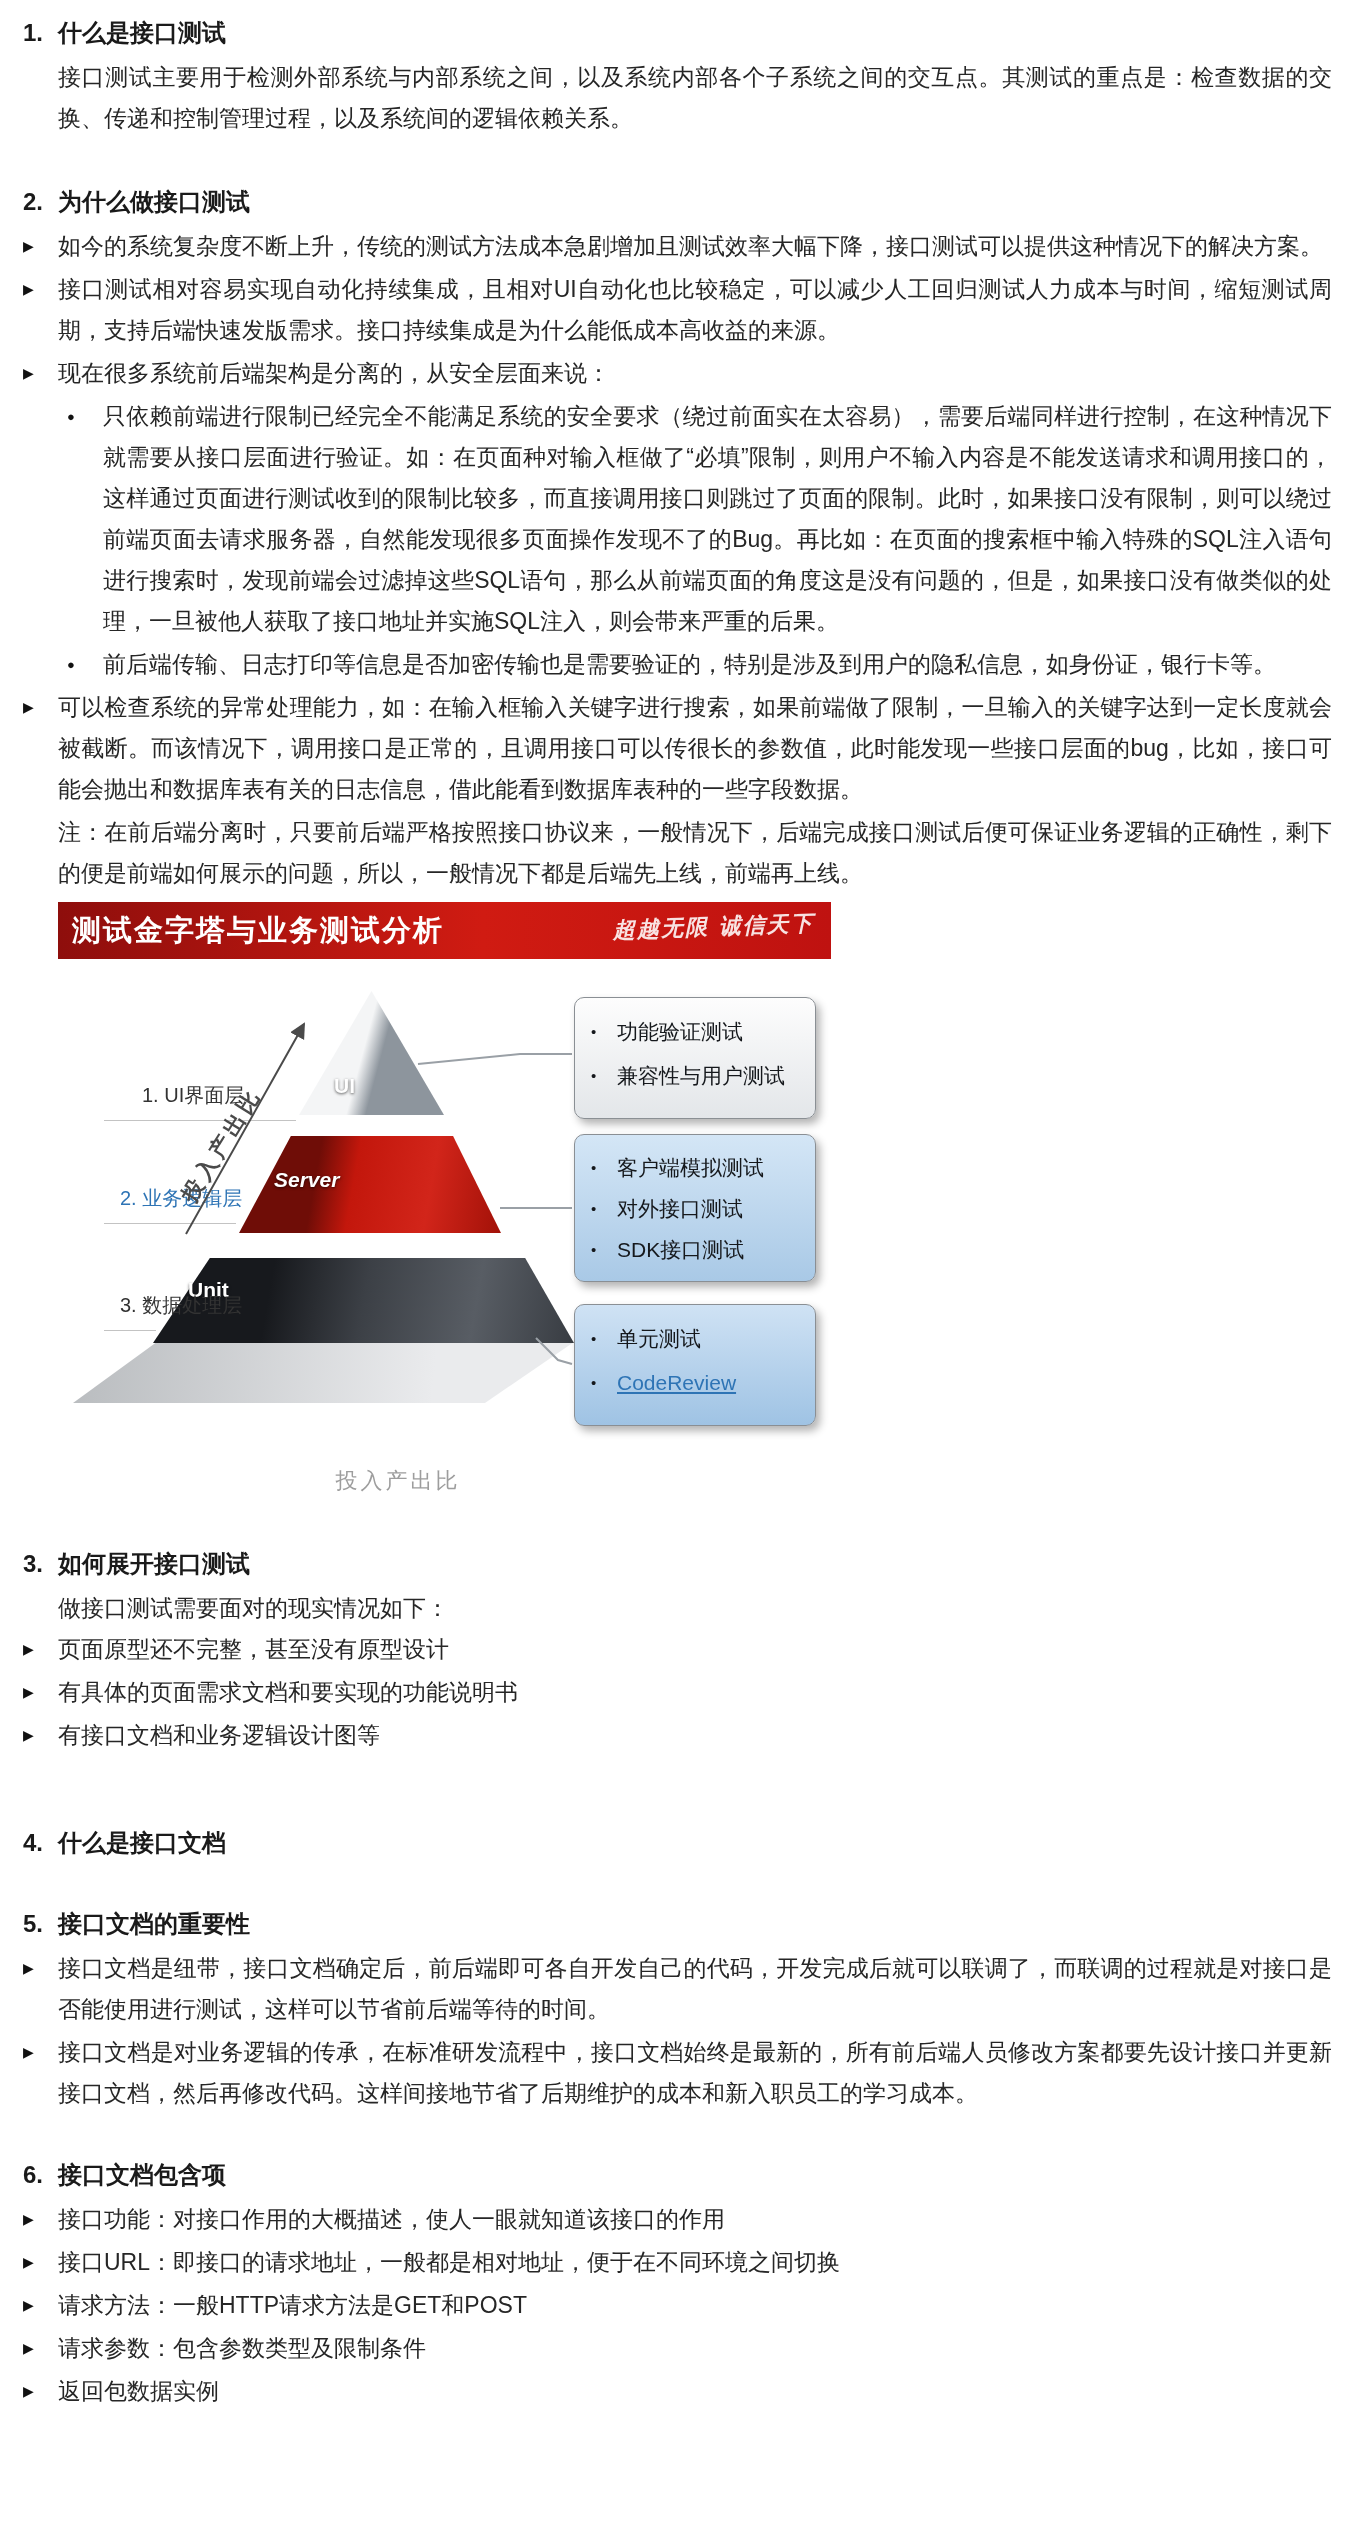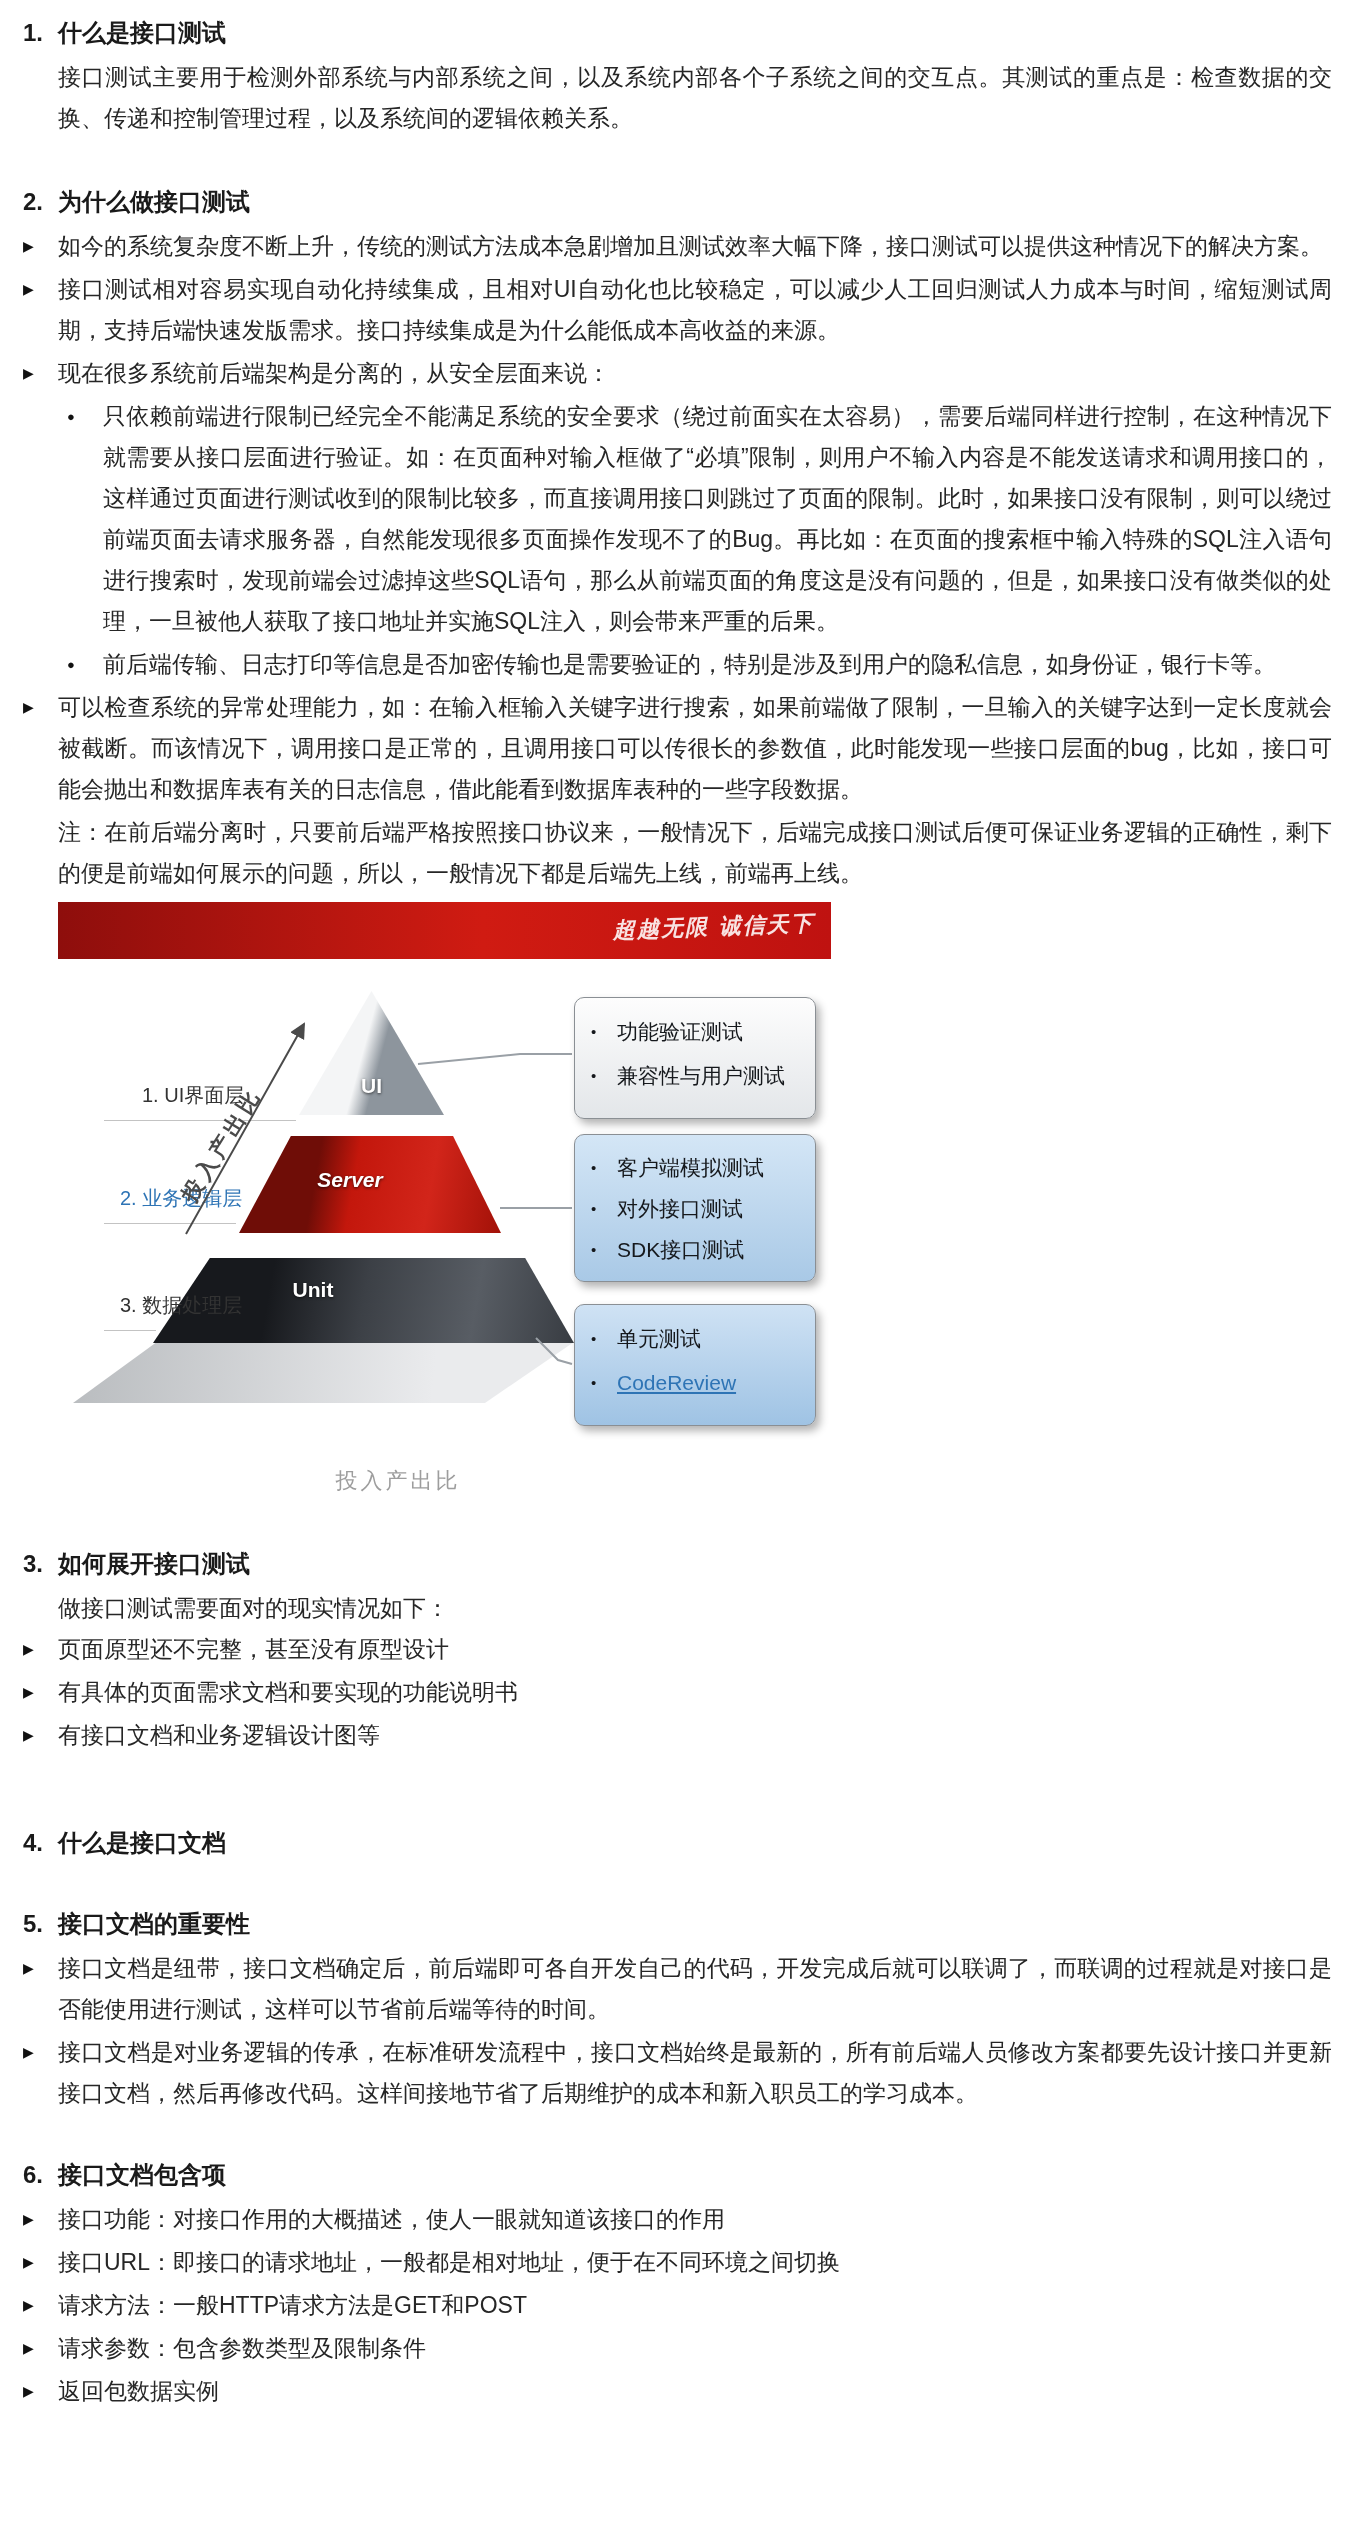--- a/index.html
+++ b/index.html
@@ -84,21 +84,21 @@
     background: linear-gradient(100deg, #17191d 28%, #3c4046 50%, #585d64 76%, #383c42 100%);
     clip-path: polygon(13.5% 0, 88.4% 0, 100% 100%, 0 100%);
   }
   .pyr-shadow {
     position: absolute; left: 15px; top: 441px; width: 515px; height: 60px;
     background: linear-gradient(95deg, #b9bcbf, #eaebed 70%);
     clip-path: polygon(16% 0, 97% 0, 80% 100%, 0 100%);
   }
   .pyr-label {
     position: absolute; color: #fff; font-weight: bold;
-    text-align: center; text-shadow: 0 1px 3px rgba(0,0,0,0.65);
+    text-shadow: 0 1px 3px rgba(0,0,0,0.65); margin-left: 35px;
   }
   .ui-label { left: 241px; top: 172px; width: 145px; font-size: 21px; }
   .server-label { left: 181px; top: 266px; width: 222px; font-size: 21px; font-style: italic; }
   .unit-label { left: 95px; top: 376px; width: 320px; font-size: 21px; }
   .dg-llabel { position: absolute; font-size: 20px; color: #333; white-space: nowrap; }
   #ll1 { left: 84px; top: 180px; }
   #ll2 { left: 62px; top: 283px; color: #2e74b5; }
   #ll3 { left: 62px; top: 390px; }
   .dg-line { position: absolute; height: 0; border-top: 1px solid #c3c3c3; }
   #line1 { left: 46px; top: 218px; width: 192px; }
@@ -168,20 +168,21 @@
       <span class="btext">前后端传输、日志打印等信息是否加密传输也是需要验证的，特别是涉及到用户的隐私信息，如身份证，银行卡等。</span>
     </div>
     <div class="bullet lvl1">
       <span class="bmark">▶</span>
       <span class="btext">可以检查系统的异常处理能力，如：在输入框输入关键字进行搜索，如果前端做了限制，一旦输入的关键字达到一定长度就会被截断。而该情况下，调用接口是正常的，且调用接口可以传很长的参数值，此时能发现一些接口层面的bug，比如，接口可能会抛出和数据库表有关的日志信息，借此能看到数据库表种的一些字段数据。</span>
     </div>
     <div class="note">注：在前后端分离时，只要前后端严格按照接口协议来，一般情况下，后端完成接口测试后便可保证业务逻辑的正确性，剩下的便是前端如何展示的问题，所以，一般情况下都是后端先上线，前端再上线。</div>
 
     <figure class="diagram">
       <div class="dg-banner">
+        <span class="dg-title">测试金字塔与业务测试分析</span>
         <span class="dg-script">超越无限 诚信天下</span>
       </div>
 
       <div class="pyr pyr-ui"></div>
       <div class="pyr pyr-server"></div>
       <div class="pyr pyr-unit"></div>
       <div class="pyr-shadow"></div>
 
       <div class="pyr-label ui-label">UI</div>
       <div class="pyr-label server-label">Server</div>

